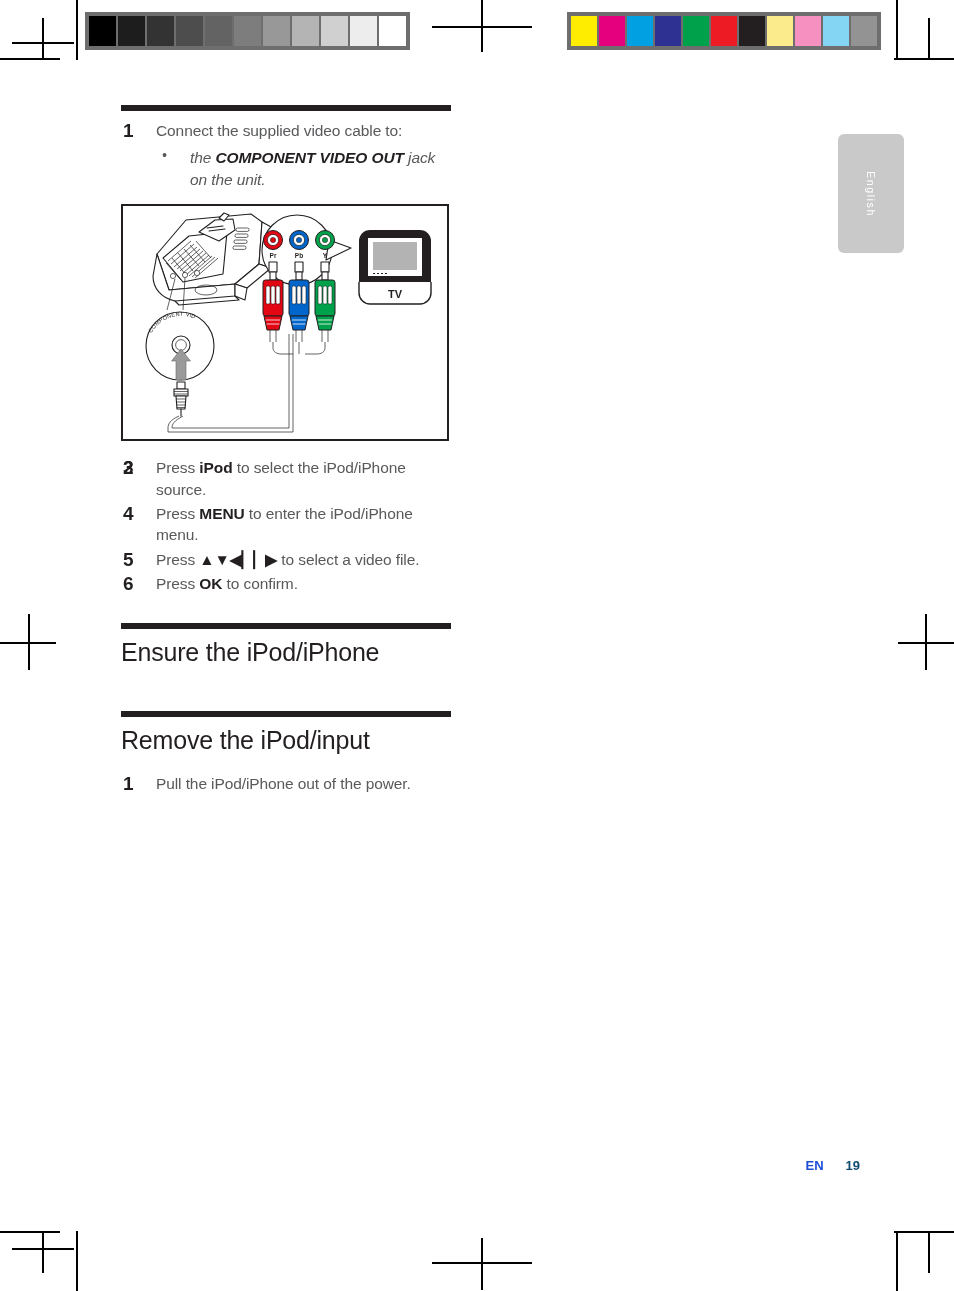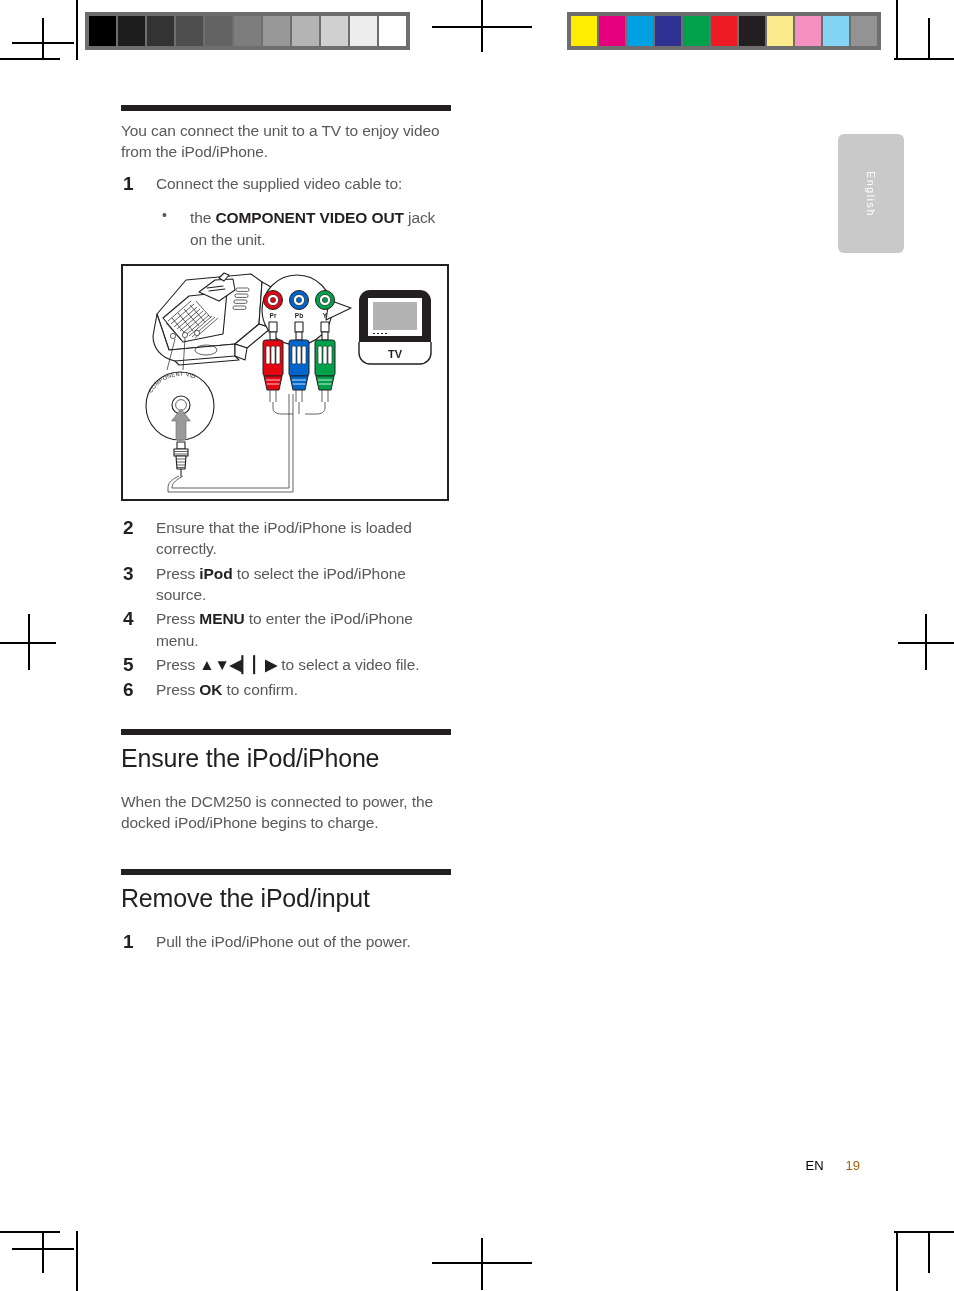--- a/index.html
+++ b/index.html
@@ -93,22 +93,23 @@
     left: 2px;
     top: -2px;
     font-size: 19px;
     font-weight: bold;
     color: #231f20;
   }
   ol.steps > li b { color: #231f20; font-weight: bold; }
 
   ul.sublist {
     list-style: none;
-    margin: 13px 0 0 0;
+    margin: 6px 0 0 0;
     padding: 0;
+    font-style: italic;
   }
   ul.sublist > li {
     position: relative;
     padding-left: 34px;
     line-height: 1.38;
     color: #58595b;
   }
   ul.sublist > li::before {
     content: "\2022";
     position: absolute;
@@ -160,22 +161,22 @@
     position: absolute;
     left: 700px;
     top: 1158px;
     width: 160px;
     display: flex;
     justify-content: flex-end;
     align-items: baseline;
     gap: 22px;
     font-size: 13px;
   }
-  #page-footer .footer-lang { color: #000000; font-weight: normal; }
-  #page-footer .footer-page { color: #a16207; }
+  #page-footer .footer-lang { color: #1d4ed8; font-weight: bold; }
+  #page-footer .footer-page { color: #0c4a6e; font-weight: bold; }
 </style>
 </head>
 <body>
 
 <div class="calib-bar" id="gray-bar">
     <div class="swatch" style="background: rgb(0, 0, 0);"></div>
     <div class="swatch" style="background: rgb(29, 29, 29);"></div>
     <div class="swatch" style="background: rgb(51, 51, 51);"></div>
     <div class="swatch" style="background: rgb(77, 77, 77);"></div>
     <div class="swatch" style="background: rgb(99, 99, 99);"></div>
@@ -230,21 +231,20 @@
 <div class="crop-line crop-h" style="left:432px; top:1262px; width:100px;"></div>
 <div class="crop-line crop-v" style="left:481px; top:1238px; height:52px;"></div>
 
 <div id="language-tab">
   <span class="tab-label">English</span>
 </div>
 
 <div id="content-column">
 
   <div class="section-rule"></div>
-  <p class="body-text">You can connect the unit to a TV to enjoy video from the iPod/iPhone.</p>
 
   <ol class="steps">
     <li>
       <span class="step-num">1</span>
       <span>Connect the supplied video cable to:</span>
       <ul class="sublist">
         <li><span>the </span><b>COMPONENT VIDEO OUT</b><span> jack on the unit.</span></li>
       </ul>
     </li>
   </ol>
@@ -450,41 +450,40 @@
         </g>
         <path d="M236 76 L308 76 L308 87 C308 93 303 98 297 98 L247 98 C241 98 236 93 236 87 Z" fill="#ffffff"></path>
         <path d="M236 76 L236 87 C236 93 241 98 247 98 L297 98 C303 98 308 93 308 87 L308 76" fill="none" stroke="#231f20" stroke-width="1.4"></path>
         <text x="272" y="92" font-family="Liberation Sans, sans-serif" font-size="11" font-weight="bold" fill="#231f20" text-anchor="middle">TV</text>
       </g>
     </svg>
   </div>
 
   <ol class="steps">
     <li>
-      <span class="step-num">2</span><span>Ensure that the iPod/iPhone is loaded correctly.</span><b></b><span></span>
+      <span class="step-num">2</span><b></b><span></span>
     </li>
     <li>
       <span class="step-num">3</span><span>Press </span><b>iPod</b><span> to select the iPod/iPhone source.</span>
     </li>
     <li>
       <span class="step-num">4</span><span>Press </span><b>MENU</b><span> to enter the iPod/iPhone menu.</span>
     </li>
     <li>
       <span class="step-num">5</span><span>Press </span><b>▲▼◀▏▏▶</b><span> to select a video file.</span>
     </li>
     <li>
       <span class="step-num">6</span><span>Press </span><b>OK</b><span> to confirm.</span>
     </li>
   </ol>
 
   <div class="section-gap"></div>
 
   <div class="section-rule"></div>
   <h1 class="section-title">Ensure the iPod/iPhone</h1>
-  <p class="body-text">When the DCM250 is connected to power, the docked iPod/iPhone begins to charge.</p>
 
   <div class="section-gap"></div>
 
   <div class="section-rule"></div>
   <h1 class="section-title">Remove the iPod/input</h1>
   <ol class="steps">
     <li>
       <span class="step-num">1</span><span>Pull the iPod/iPhone out of the power.</span>
     </li>
   </ol>

